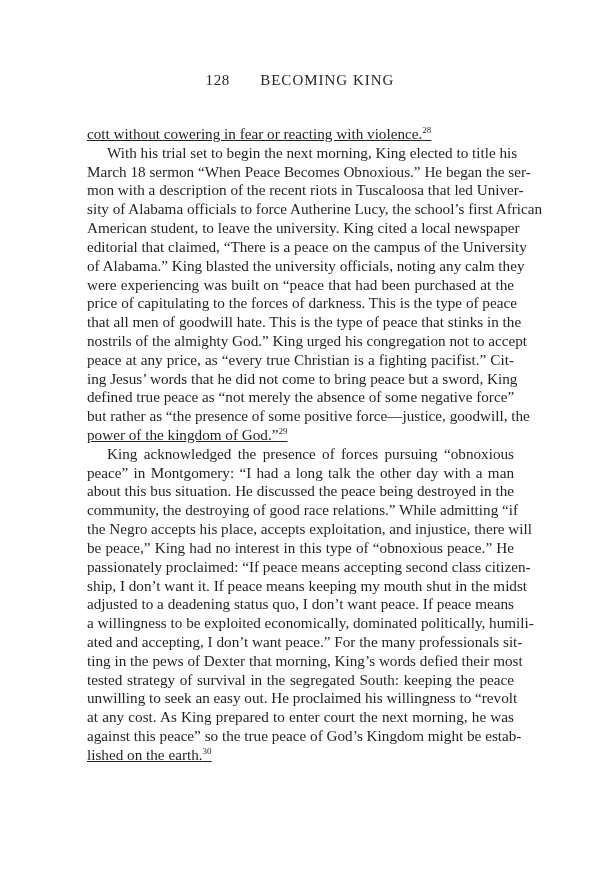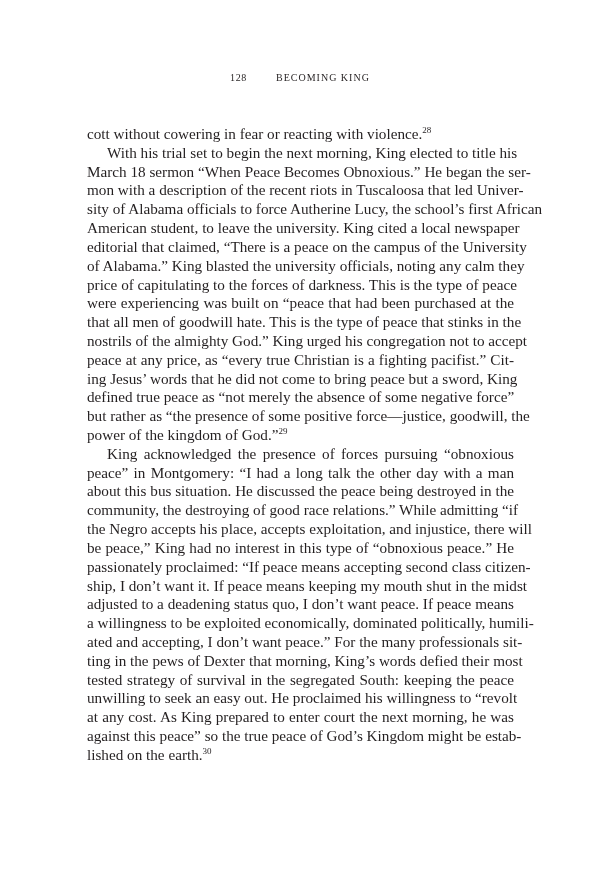--- a/index.html
+++ b/index.html
@@ -14,21 +14,21 @@
       overflow: hidden;
       font-family: "Liberation Serif", "DejaVu Serif", serif;
       color: #231f20;
     }
     .running-head {
       position: absolute;
       top: 72px;
       left: 0;
       width: 600px;
       text-align: center;
-      font-size: 10px;
+      font-size: 15px;
       letter-spacing: 0.6px;
       color: #2a2627;
     }
     .running-head .page-num {
       display: inline-block;
       margin-right: 26px;
     }
     .running-head .book-title {
       display: inline-block;
       letter-spacing: 1px;
@@ -44,20 +44,21 @@
     .line {
       display: block;
       height: 18.82px;
       white-space: nowrap;
       text-align: justify;
       text-align-last: justify;
       overflow: visible;
     }
     .line.last {
       text-align-last: left;
+      text-decoration: underline;
     }
     .line.indent {
       text-indent: 20px;
     }
     sup {
       font-size: 9px;
       line-height: 0;
       vertical-align: 6px;
     }
   </style>
@@ -74,22 +75,22 @@
       <span class="line last"><span>cott without cowering in fear or reacting with violence.</span><sup>28</sup></span>
     </div>
     <div>
       <span class="line indent"><span>With his trial set to begin the next morning, King elected to title his</span></span>
       <span class="line"><span>March 18 sermon “When Peace Becomes Obnoxious.” He began the ser-</span></span>
       <span class="line"><span>mon with a description of the recent riots in Tuscaloosa that led Univer-</span></span>
       <span class="line"><span>sity of Alabama officials to force Autherine Lucy, the school’s first African</span></span>
       <span class="line"><span>American student, to leave the university. King cited a local newspaper</span></span>
       <span class="line"><span>editorial that claimed, “There is a peace on the campus of the University</span></span>
       <span class="line"><span>of Alabama.” King blasted the university officials, noting any calm they</span></span>
+      <span class="line"><span>were experiencing was built on “peace that had been purchased at the</span></span>
       <span class="line"><span>price of capitulating to the forces of darkness. This is the type of peace</span></span>
-      <span class="line"><span>were experiencing was built on “peace that had been purchased at the</span></span>
       <span class="line"><span>that all men of goodwill hate. This is the type of peace that stinks in the</span></span>
       <span class="line"><span>nostrils of the almighty God.” King urged his congregation not to accept</span></span>
       <span class="line"><span>peace at any price, as “every true Christian is a fighting pacifist.” Cit-</span></span>
       <span class="line"><span>ing Jesus’ words that he did not come to bring peace but a sword, King</span></span>
       <span class="line"><span>defined true peace as “not merely the absence of some negative force”</span></span>
       <span class="line"><span>but rather as “the presence of some positive force—justice, goodwill, the</span></span>
       <span class="line last"><span>power of the kingdom of God.”</span><sup>29</sup></span>
     </div>
     <div>
       <span class="line indent"><span>King acknowledged the presence of forces pursuing “obnoxious</span></span>

